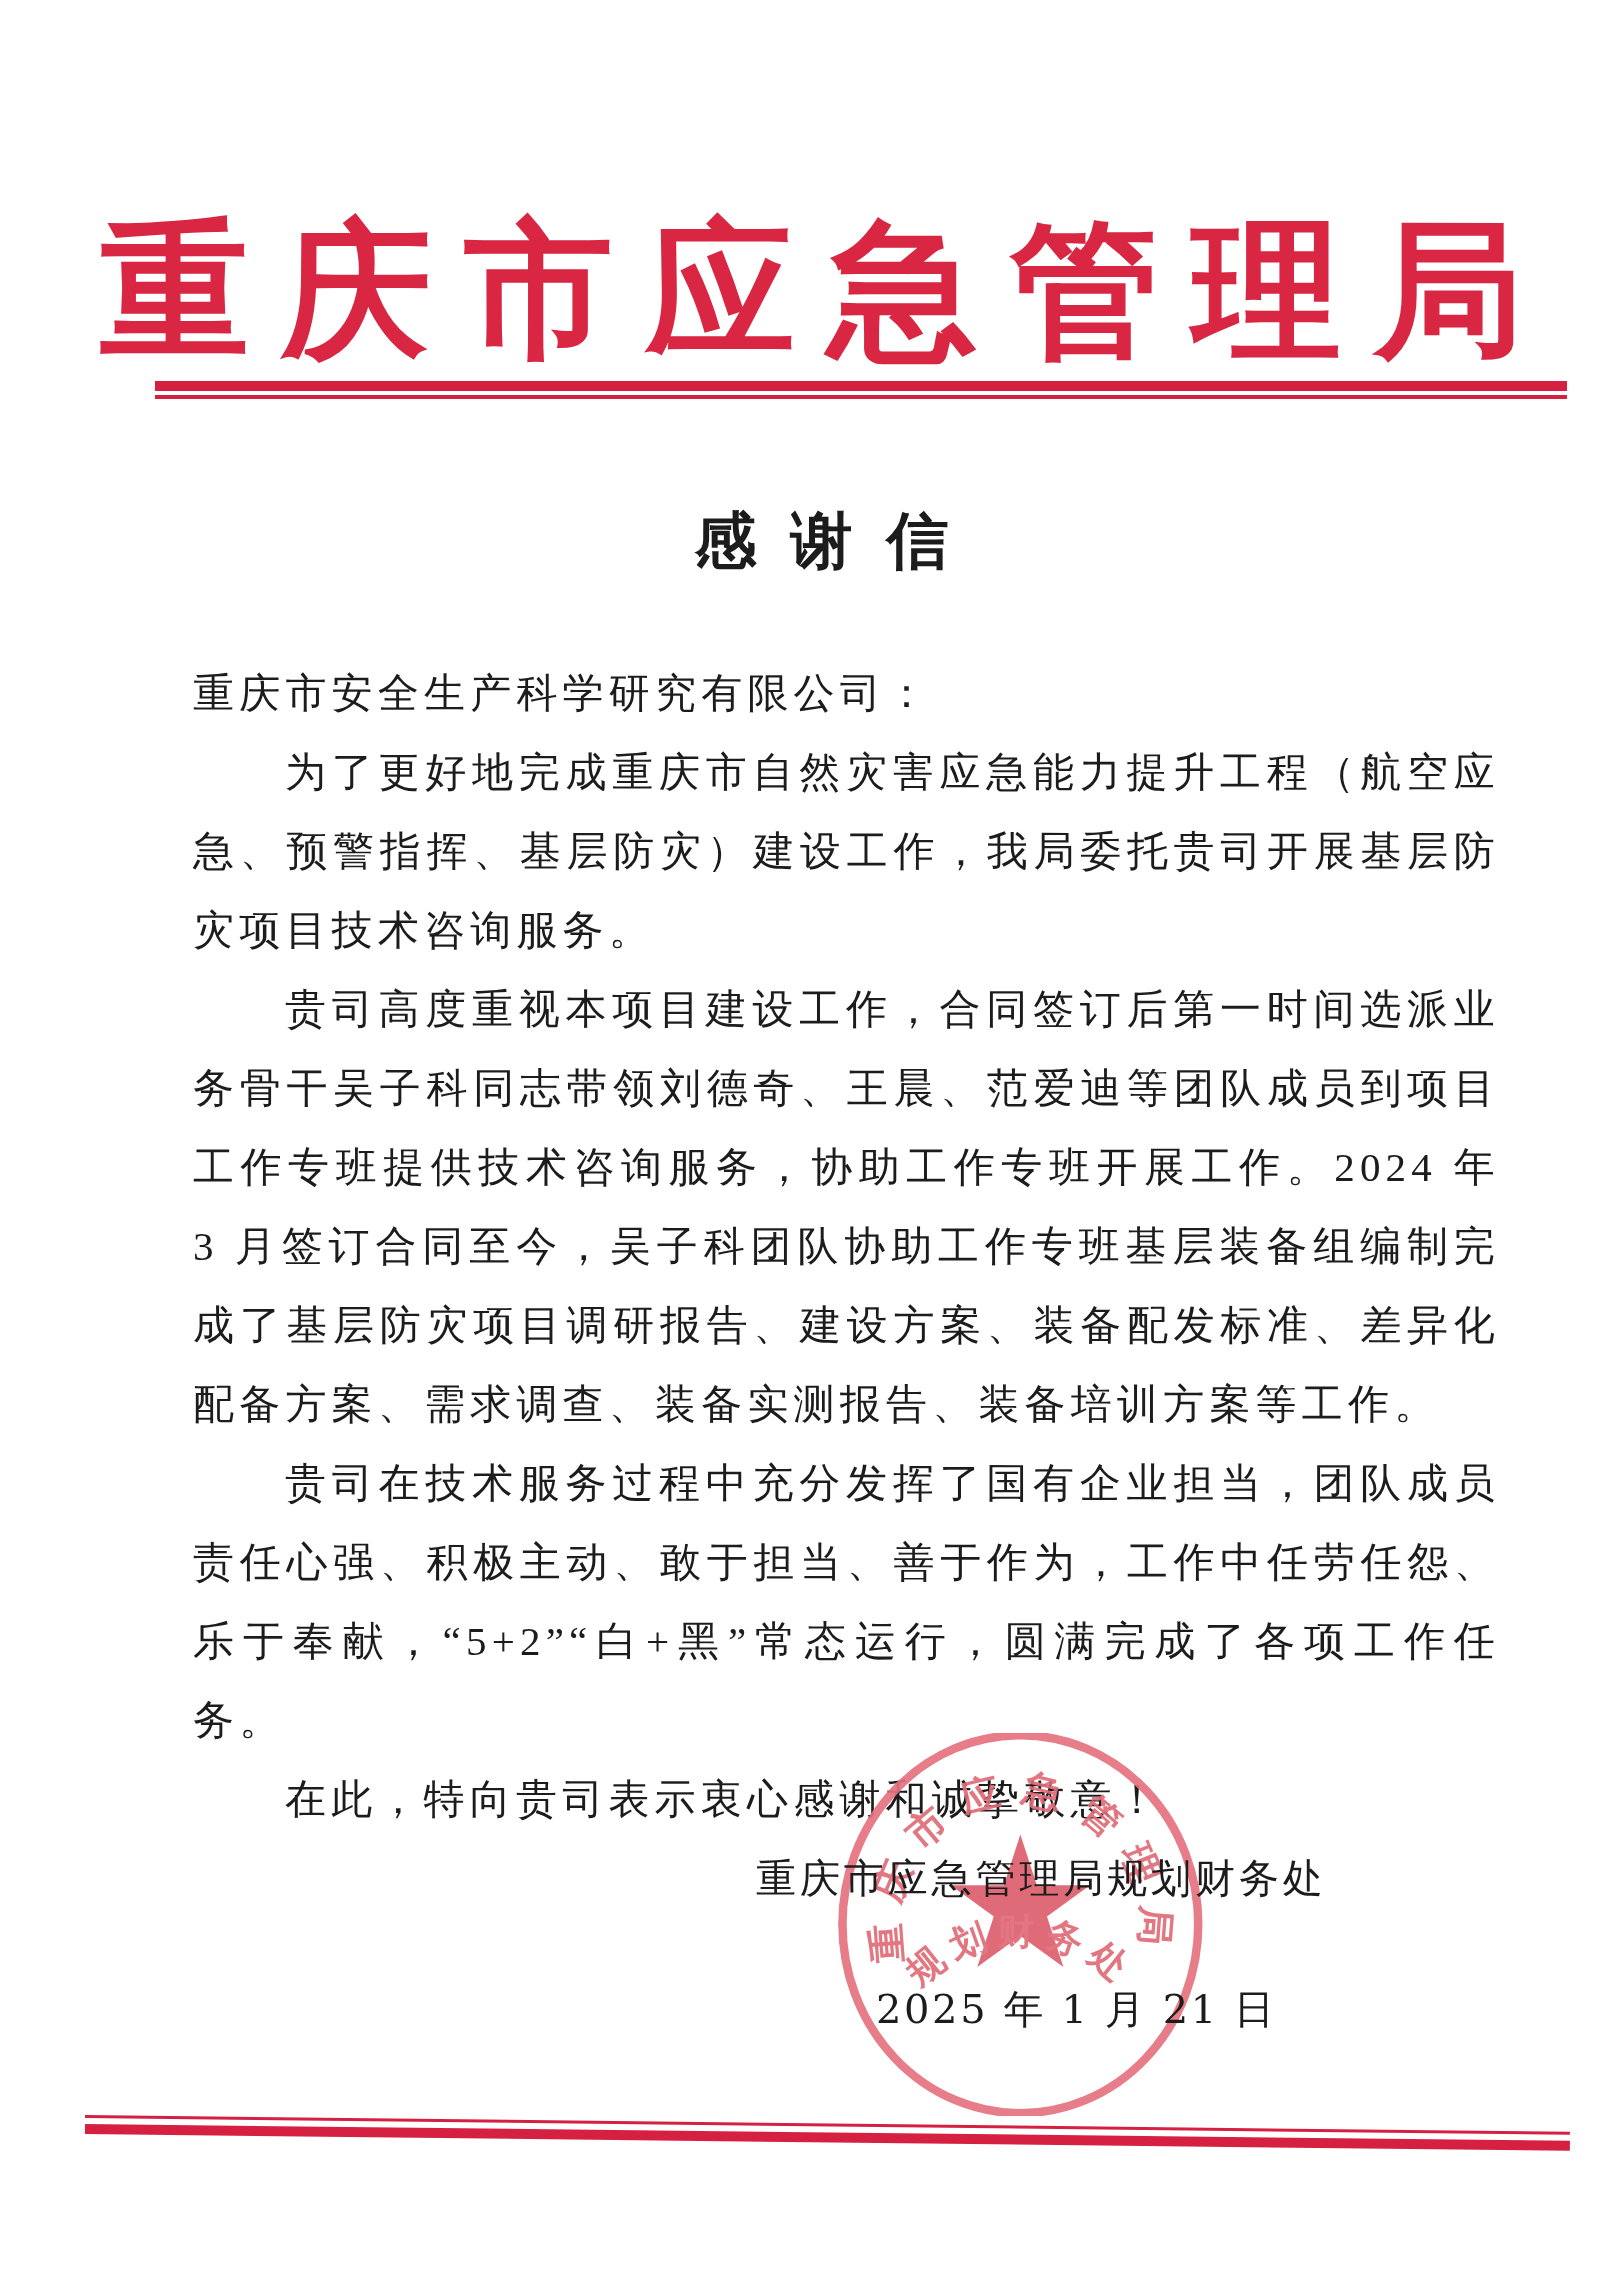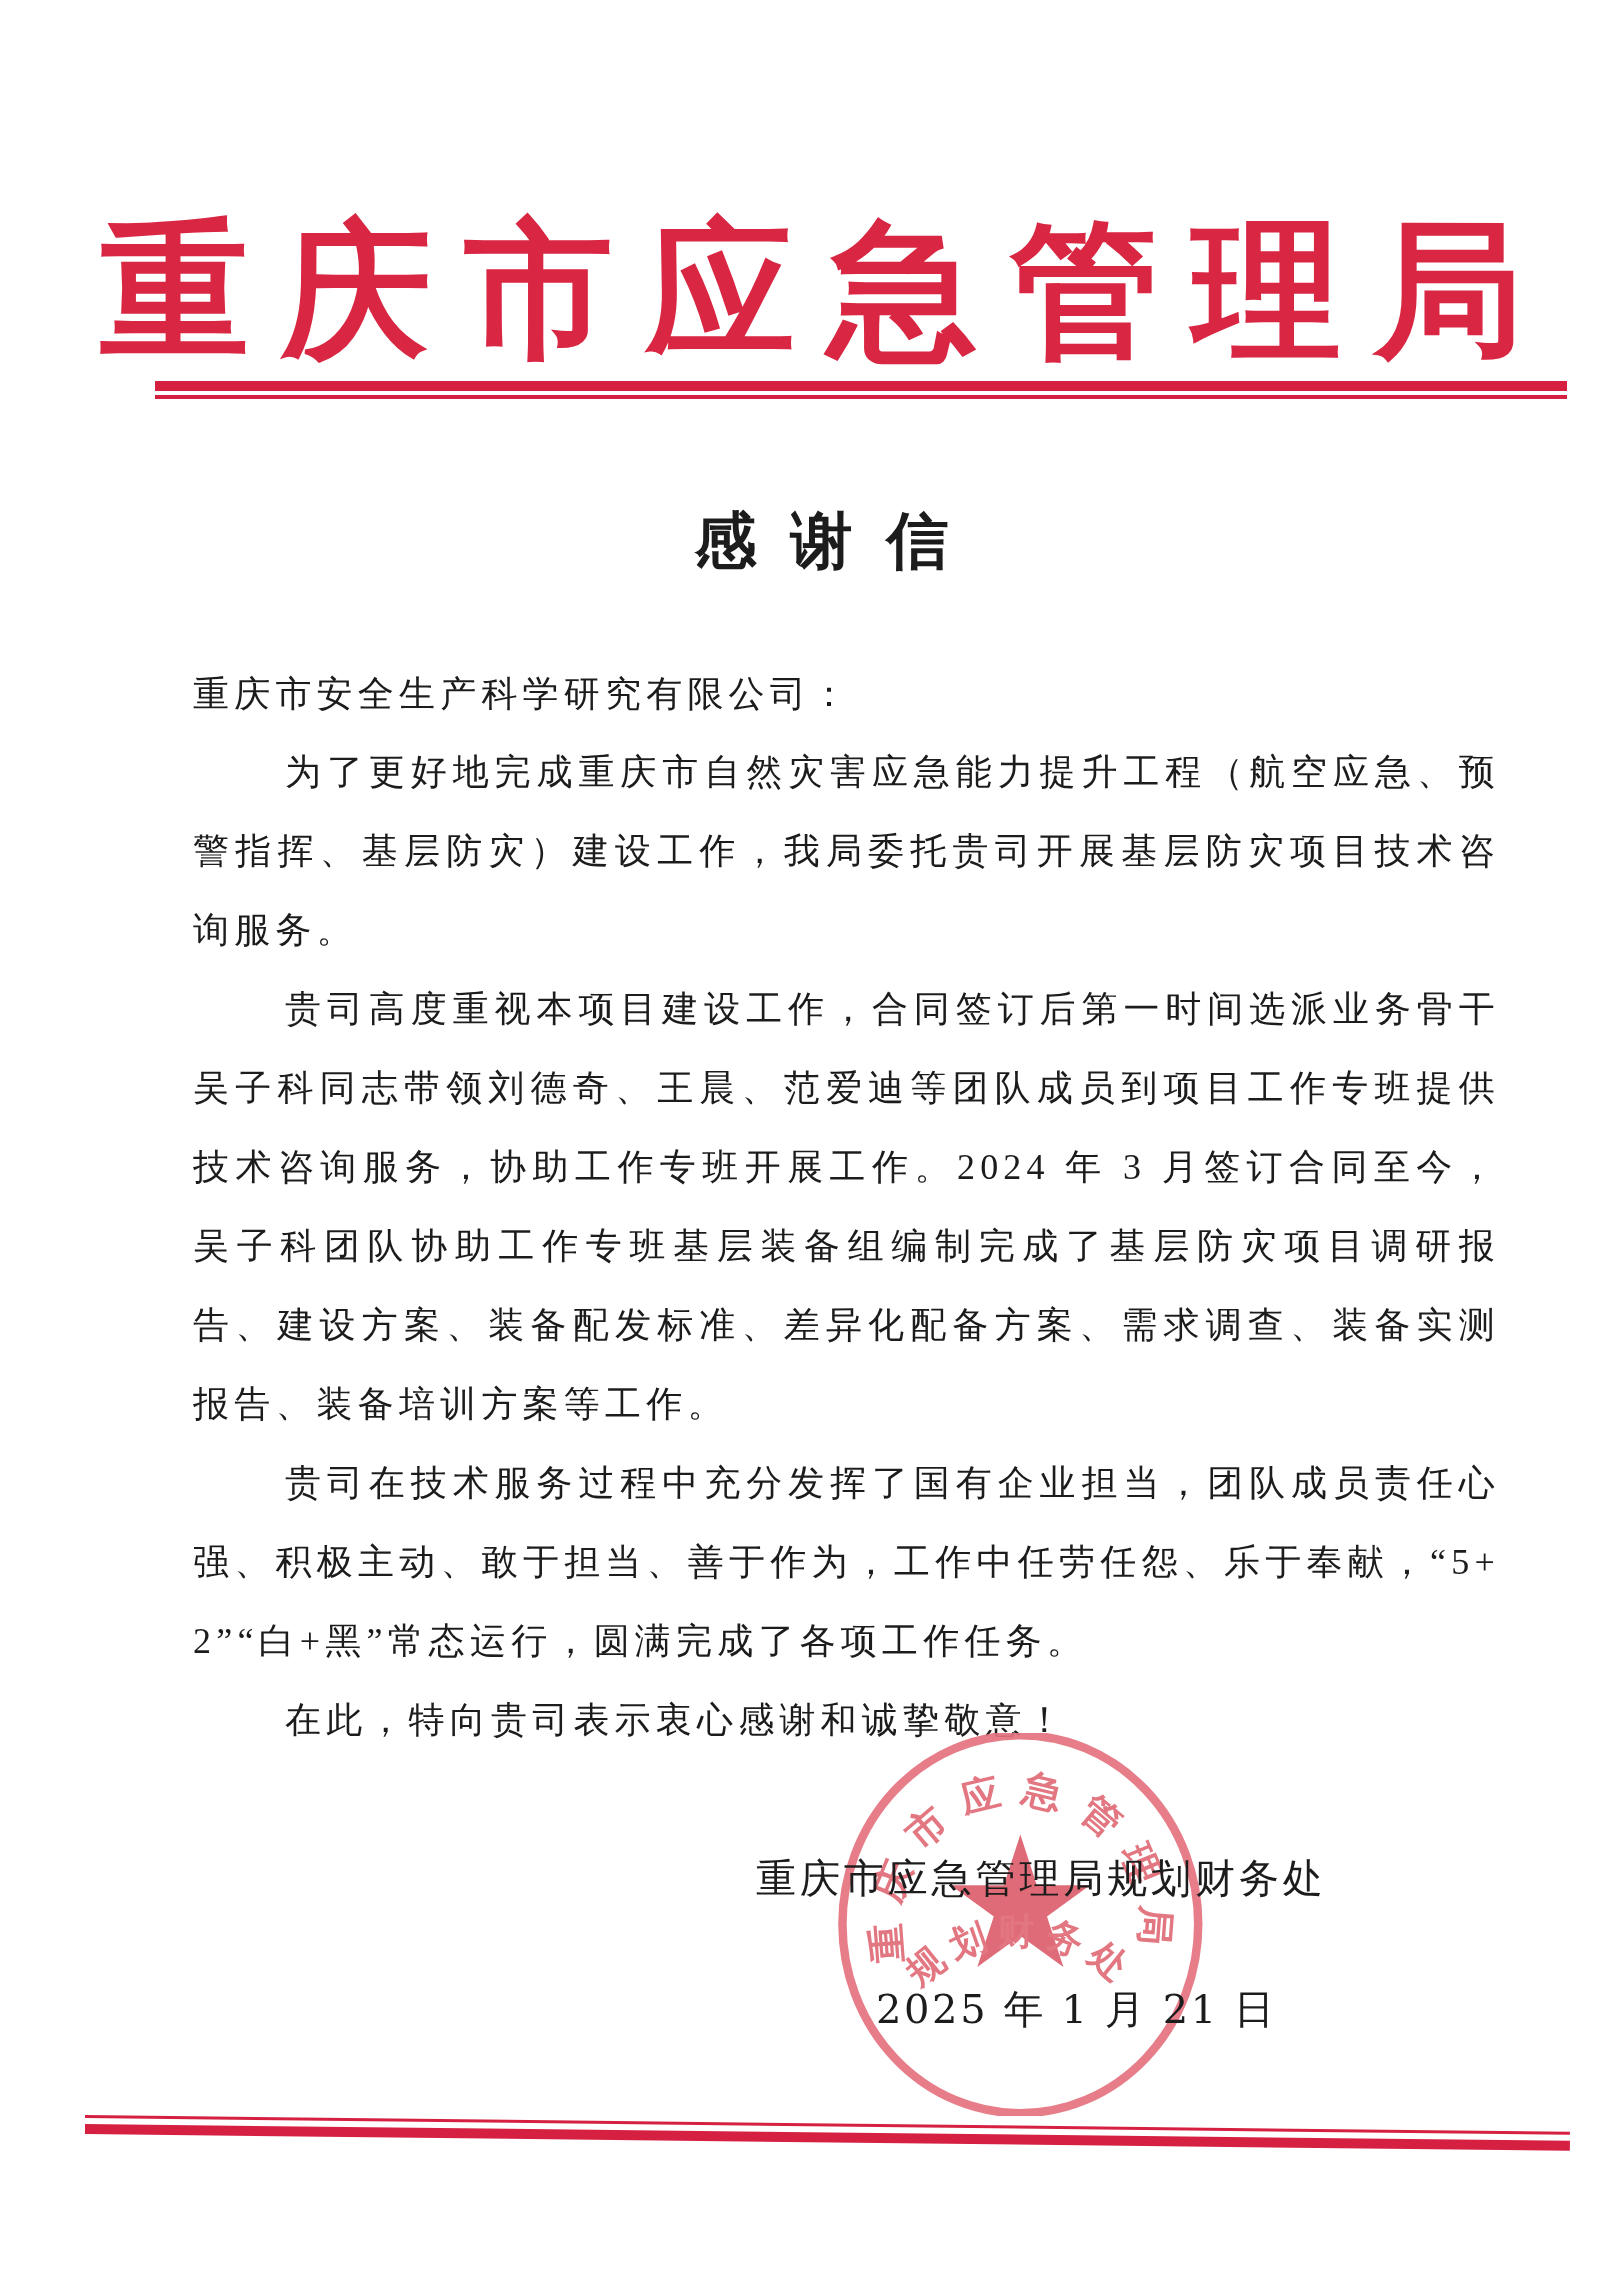--- a/index.html
+++ b/index.html
@@ -28,21 +28,21 @@
   .rule-bottom-thin{left:85px;top:2115px;width:1485px;height:3.3px;transform:rotate(0.65deg);transform-origin:left center;}
   .rule-bottom-thick{left:85px;top:2124px;width:1485px;height:9.8px;transform:rotate(0.65deg);transform-origin:left center;}
   .doc-title{
     position:absolute;left:0;top:505px;width:1623px;margin:0;
     text-align:center;color:var(--ink);
     font-size:62px;font-weight:bold;letter-spacing:34px;padding-left:54px;
     box-sizing:border-box;line-height:72px;
   }
   .letter-body{
     position:absolute;left:193px;top:654px;width:1307px;
-    color:var(--ink);font-size:36px;line-height:79px;letter-spacing:5.2px;
+    color:var(--ink);font-size:41px;line-height:79px;letter-spacing:5.2px;
     text-align:justify;word-break:break-all;
   }
   .letter-body p{margin:0;padding:0;}
   .letter-body p.indent{text-indent:92px;font-family:Liberation Serif, serif;}
   .signature{
     position:absolute;left:756px;top:1851px;z-index:2;
     color:var(--ink);font-size:40px;letter-spacing:3.9px;white-space:nowrap;
   }
   .date{
     position:absolute;left:876px;top:1982px;z-index:2;

